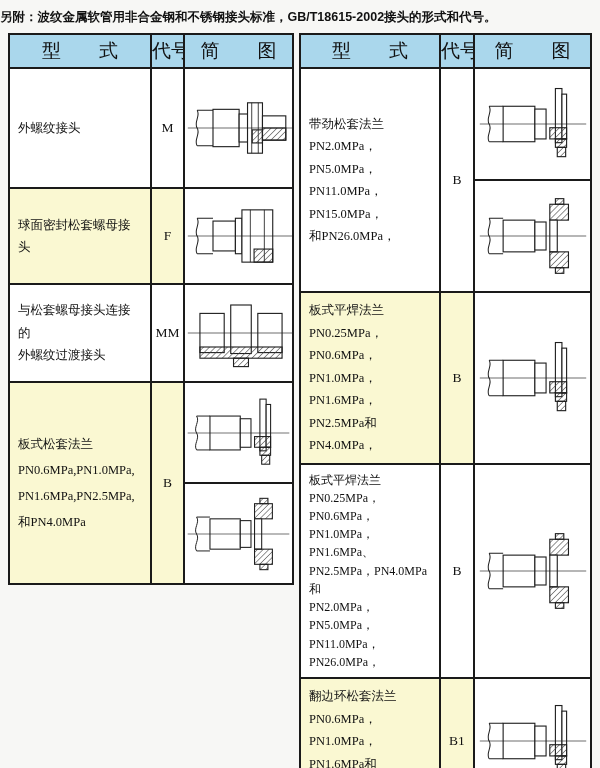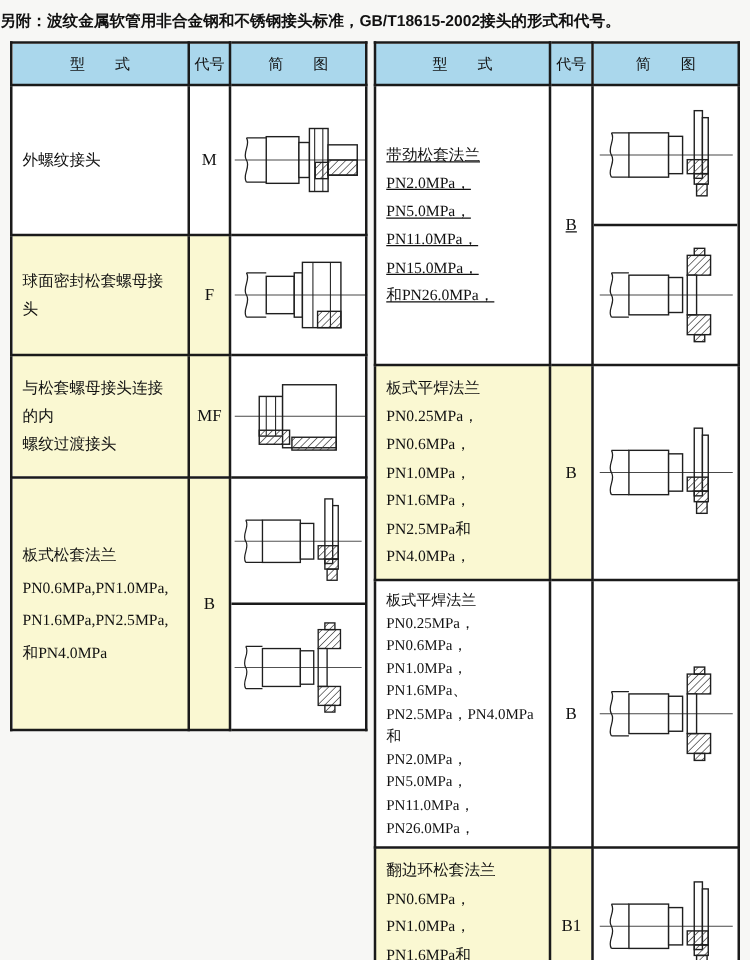--- a/index.html
+++ b/index.html
@@ -30,21 +30,21 @@
   table{
     border-collapse:collapse;
     table-layout:fixed;
     background:#fff;
   }
   #left-table{width:286px;}
   #right-table{width:293px;}
   td,th{border:2px solid var(--bd);padding:0;overflow:hidden;}
   th{
     background:var(--hbg);
-    font-size:12px;
+    font-size:19px;
     font-weight:normal;
     font-family:"Liberation Serif",serif;
     height:30px;
     text-align:center;
     white-space:pre;
   }
   td.type{
     font-family:"Liberation Serif",serif;
     font-size:12.5px;
     line-height:1.8;
@@ -65,21 +65,21 @@
     text-align:center;
     vertical-align:middle;
   }
   td.diag svg{display:inline-block;vertical-align:middle;}
   td.split{padding:0;vertical-align:top;}
   .half{display:flex;align-items:center;justify-content:center;}
   .half + .half{border-top:2px solid var(--bd);}
   .half-l{height:99px;}
   .half-r{height:110px;}
   tr.h34{height:34px;} tr.h94{height:120px;} tr.h96{height:96px;padding-left:33px;}
-  tr.h98{height:98px;} tr.h202{height:202px;margin-top:18px;} tr.h224{height:224px;text-decoration:underline;}
+  tr.h98{height:98px;} tr.h202{height:202px;margin-top:18px;} tr.h224{height:224px;}
   tr.h121{height:121px;} tr.h124{height:124px;} tr.h111{height:111px;}
   tr.dense td.type{line-height:1.52;font-size:12px;}
   tr.tall td.type{line-height:2.1;}
 </style>
 </head>
 <body>
 
 <svg width="0" height="0" style="position:absolute">
   <defs>
     <pattern id="hatch" width="4.5" height="4.5" patternUnits="userSpaceOnUse" patternTransform="rotate(45)">
@@ -127,31 +127,30 @@
               <path d="M30 23H13M30 61H13M13 23c4 6-4 13 0 19c4 6-4 13 0 19" fill="none" stroke="#1f1f1f" stroke-width="1.1"></path>
               <rect x="30" y="26" width="24" height="32" fill="#fff" stroke="#1f1f1f" stroke-width="1.2"></rect>
               <rect x="54" y="23" width="7" height="38" fill="#fff" stroke="#1f1f1f" stroke-width="1.2"></rect>
               <rect x="61" y="14" width="33" height="56" fill="#fff" stroke="#1f1f1f" stroke-width="1.2"></rect>
               <line x1="70" y1="14" x2="70" y2="70" stroke="#1f1f1f" stroke-width="0.9"></line>
               <line x1="85" y1="14" x2="85" y2="70" stroke="#1f1f1f" stroke-width="0.9"></line>
               <rect x="74" y="56" width="20" height="14" fill="url(#hatch)" stroke="#1f1f1f" stroke-width="1.2"></rect>
               <line x1="3" y1="42" x2="117" y2="42" stroke="#1f1f1f" stroke-width="0.7"></line>
             </svg></td>
     </tr>
-    <tr class="h98 hl">
-      <td class="type">与松套螺母接头连接的内
-螺纹过渡接头</td>
-      <td class="code">MF</td>
-      <td class="diag"><svg viewBox="0 0 120 84" width="112" height="84">
-              <rect x="24" y="25" width="20" height="34" fill="#fff" stroke="#1f1f1f" stroke-width="1.2"></rect>
-              <line x1="30" y1="25" x2="30" y2="59" stroke="#1f1f1f" stroke-width="0.9"></line>
-              <line x1="38" y1="25" x2="38" y2="59" stroke="#1f1f1f" stroke-width="0.9"></line>
-              <rect x="44" y="15" width="46" height="54" fill="#fff" stroke="#1f1f1f" stroke-width="1.2"></rect>
-              <rect x="24" y="54" width="26" height="12" fill="url(#hatch)" stroke="#1f1f1f" stroke-width="1.2"></rect>
-              <rect x="52" y="60" width="38" height="11" fill="url(#hatch)" stroke="#1f1f1f" stroke-width="1.2"></rect>
+    <tr class="h98">
+      <td class="type">与松套螺母接头连接的
+外螺纹过渡接头</td>
+      <td class="code">MM</td>
+      <td class="diag"><svg viewBox="0 0 120 84" width="112" height="84">
+              <rect x="16" y="21" width="26" height="42" fill="#fff" stroke="#1f1f1f" stroke-width="1.2"></rect>
+              <rect x="78" y="21" width="26" height="42" fill="#fff" stroke="#1f1f1f" stroke-width="1.2"></rect>
+              <rect x="49" y="12" width="22" height="52" fill="#fff" stroke="#1f1f1f" stroke-width="1.2"></rect>
+              <rect x="16" y="57" width="88" height="12" fill="url(#hatch)" stroke="#1f1f1f" stroke-width="1.2"></rect>
+              <rect x="52" y="69" width="16" height="9" fill="url(#hatch)" stroke="#1f1f1f" stroke-width="1.2"></rect>
               <line x1="3" y1="42" x2="117" y2="42" stroke="#1f1f1f" stroke-width="0.7"></line>
             </svg></td>
     </tr>
     <tr class="h202 hl tall">
       <td class="type">板式松套法兰
 PN0.6MPa,PN1.0MPa,
 PN1.6MPa,PN2.5MPa,
 和PN4.0MPa</td>
       <td class="code">B</td>
       <td class="diag split">

